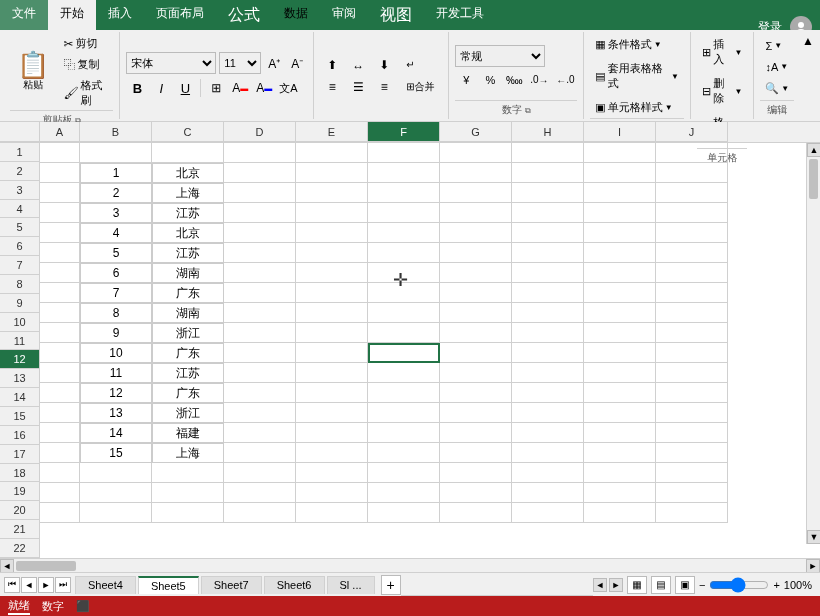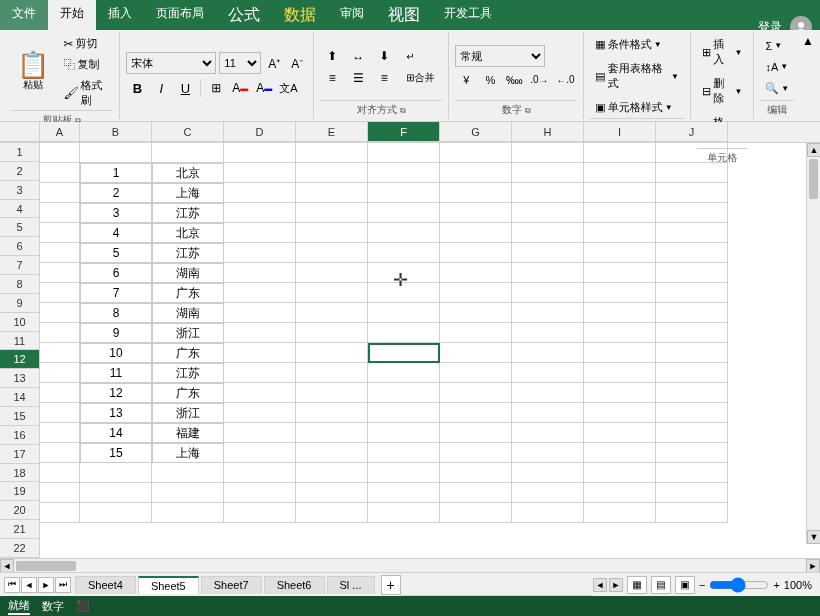--- a/index.html
+++ b/index.html
@@ -10,21 +10,21 @@
 
 <div style="display:flex; flex-direction:column; width:820px; height:616px; font-family:'SimSun','宋体',sans-serif; font-size:12px; overflow:hidden;">
 
   <div style="background:#217346; display:flex; align-items:center; height:30px;">
     <div id="ribbon-tabs" style="display:flex;">
         <div style="color: rgb(255, 255, 255); font-size: 12px; padding: 6px 12px; cursor: pointer; background: rgba(255, 255, 255, 0.2);">文件</div>
         <div style="color: rgb(0, 0, 0); font-size: 12px; padding: 6px 12px; cursor: pointer; background: rgb(240, 240, 240);">开始</div>
         <div style="color: rgb(255, 255, 255); font-size: 12px; padding: 6px 12px; cursor: pointer;">插入</div>
         <div style="color: rgb(255, 255, 255); font-size: 12px; padding: 6px 12px; cursor: pointer;">页面布局</div>
         <div style="color: rgb(255, 255, 255); font-size: 16px; padding: 6px 12px; cursor: pointer;">公式</div>
-        <div style="color: #fde047; font-size: 16px; padding: 6px 12px; cursor: pointer;">数据</div>
+        <div style="color: #000000; font-size: 12px; padding: 6px 12px; cursor: pointer;">数据</div>
         <div style="color: rgb(255, 255, 255); font-size: 12px; padding: 6px 12px; cursor: pointer;">审阅</div>
         <div style="color: rgb(255, 255, 255); font-size: 16px; padding: 6px 12px; cursor: pointer;">视图</div>
         <div style="color: rgb(255, 255, 255); font-size: 12px; padding: 6px 12px; cursor: pointer;">开发工具</div>
       </div>
     <div style="margin-left:auto; display:flex; align-items:center; gap:8px; padding-right:8px;margin-top:24px;">
       <span style="color:#fff; font-size:12px; cursor:pointer;">登录</span>
       <div style="width:22px;height:22px;border-radius:50%;background:#aaa;display:flex;align-items:center;justify-content:center;cursor:pointer;">
         <svg width="14" height="14" viewBox="0 0 14 14">
             <circle cx="7" cy="5" r="3" fill="#fff"></circle>
             <ellipse cx="7" cy="12" rx="5" ry="3" fill="#fff"></ellipse>
@@ -92,21 +92,20 @@
           <div style="width:24px;height:20px;border:1px solid transparent;border-radius:2px;cursor:pointer;display:flex;align-items:center;justify-content:center;">⬇</div>
           <div style="width:24px;height:20px;border:1px solid transparent;border-radius:2px;cursor:pointer;display:flex;align-items:center;justify-content:center;font-size:10px;">↵</div>
         </div>
         <div style="display:flex;gap:2px;">
           <div style="width:24px;height:20px;border:1px solid transparent;border-radius:2px;cursor:pointer;display:flex;align-items:center;justify-content:center;">≡</div>
           <div style="width:24px;height:20px;border:1px solid transparent;border-radius:2px;cursor:pointer;display:flex;align-items:center;justify-content:center;">☰</div>
           <div style="width:24px;height:20px;border:1px solid transparent;border-radius:2px;cursor:pointer;display:flex;align-items:center;justify-content:center;">≡</div>
           <div style="width:44px;height:20px;border:1px solid transparent;border-radius:2px;cursor:pointer;display:flex;align-items:center;justify-content:center;font-size:10px;">⊞合并</div>
         </div>
       </div>
-      <div style="font-size:10px;color:#555;text-align:center;border-top:1px solid #d0d0d0;padding-top:2px;">对齐方式 <span style="font-size:8px;">⧉</span></div>
     </div>
 
     <div style="display:flex;flex-direction:column;border-right:1px solid #d0d0d0;padding:2px 6px;">
       <div style="display:flex;flex-direction:column;gap:3px;flex:1;justify-content:center;">
         <select style="width:90px;height:22px;font-size:11px;border:1px solid #bbb;">
           <option>常规</option>
         </select>
         <div style="display:flex;gap:2px;align-items:center;">
           <div style="width:22px;height:20px;border:1px solid transparent;border-radius:2px;cursor:pointer;display:flex;align-items:center;justify-content:center;font-size:11px;">¥</div>
           <div style="width:22px;height:20px;border:1px solid transparent;border-radius:2px;cursor:pointer;display:flex;align-items:center;justify-content:center;font-size:11px;">%</div>
@@ -505,19 +504,19 @@
       <div style="width:20px;height:18px;border:1px solid #bbb;background:#fff;cursor:pointer;font-size:10px;display:flex;align-items:center;justify-content:center;">▣</div>
       <div style="display:flex;align-items:center;gap:4px;font-size:11px;">
         <span style="cursor:pointer;">−</span>
         <input type="range" min="10" max="200" value="100" style="width: 60px;">
         <span style="cursor:pointer;">+</span>
         <span>100%</span>
       </div>
     </div>
   </div>
 
-  <div style="display:flex;align-items:center;height:20px;background:#14532d;padding:0 8px;gap:12px;">
+  <div style="display:flex;align-items:center;height:20px;background:#b91c1c;padding:0 8px;gap:12px;">
     <span style="color:#fff;font-size:11px;cursor:pointer;border-bottom:2px solid #fff;">就绪</span>
     <span style="color:#fff;font-size:11px;cursor:pointer;">数字</span>
     <span style="color:#fff;font-size:11px;">⬛</span>
   </div>
 
 </div>
 
 </body></html>

